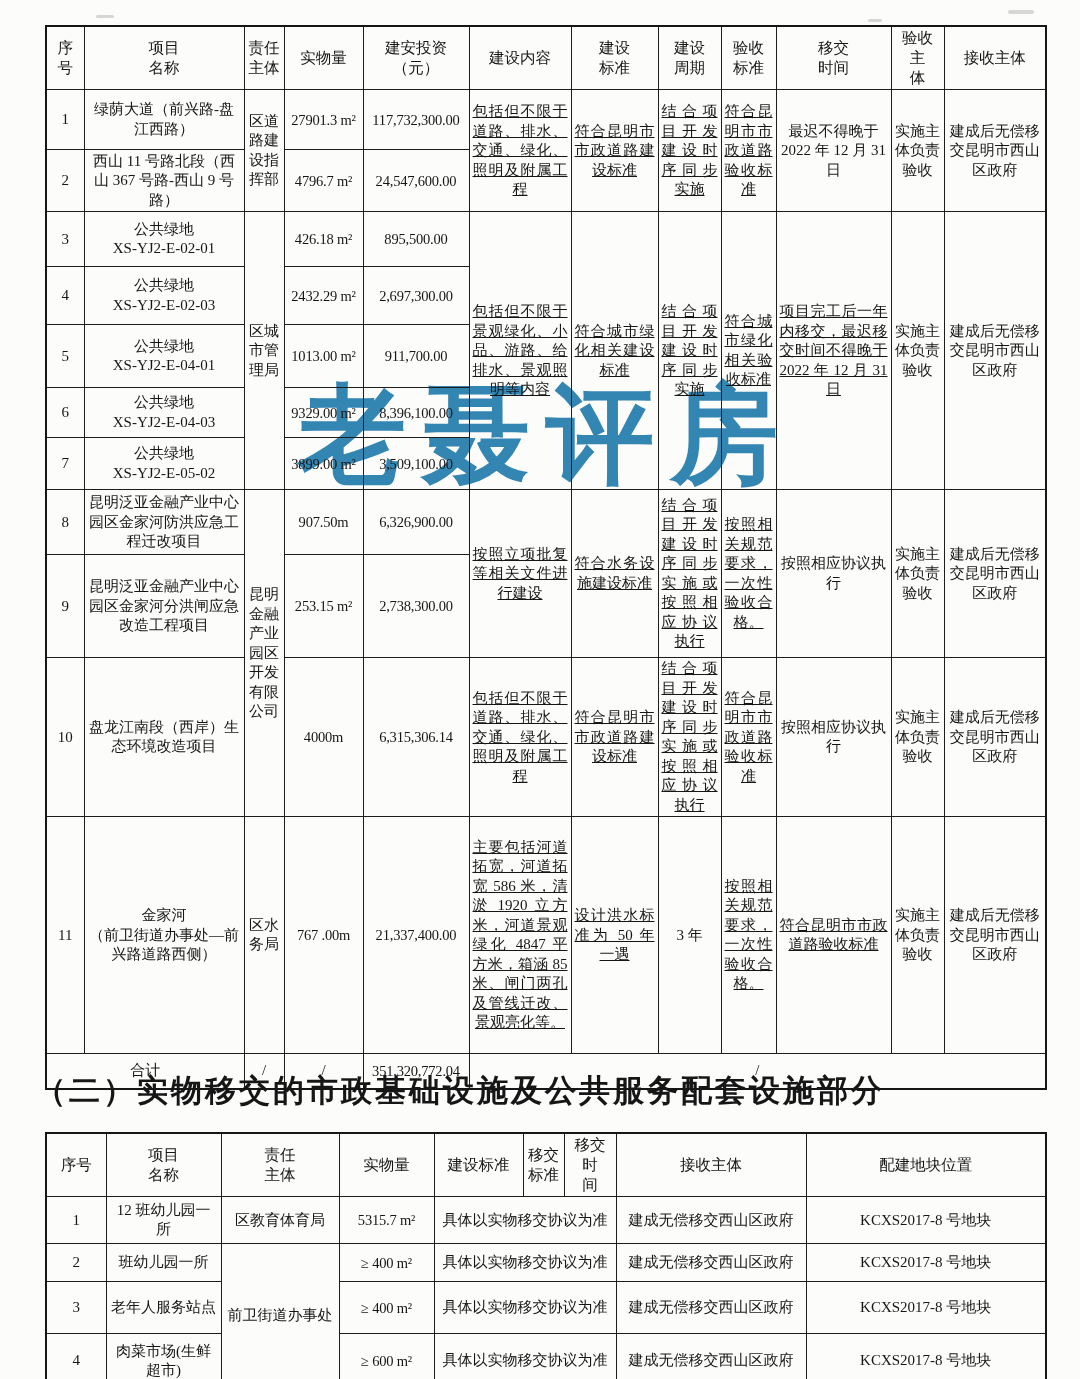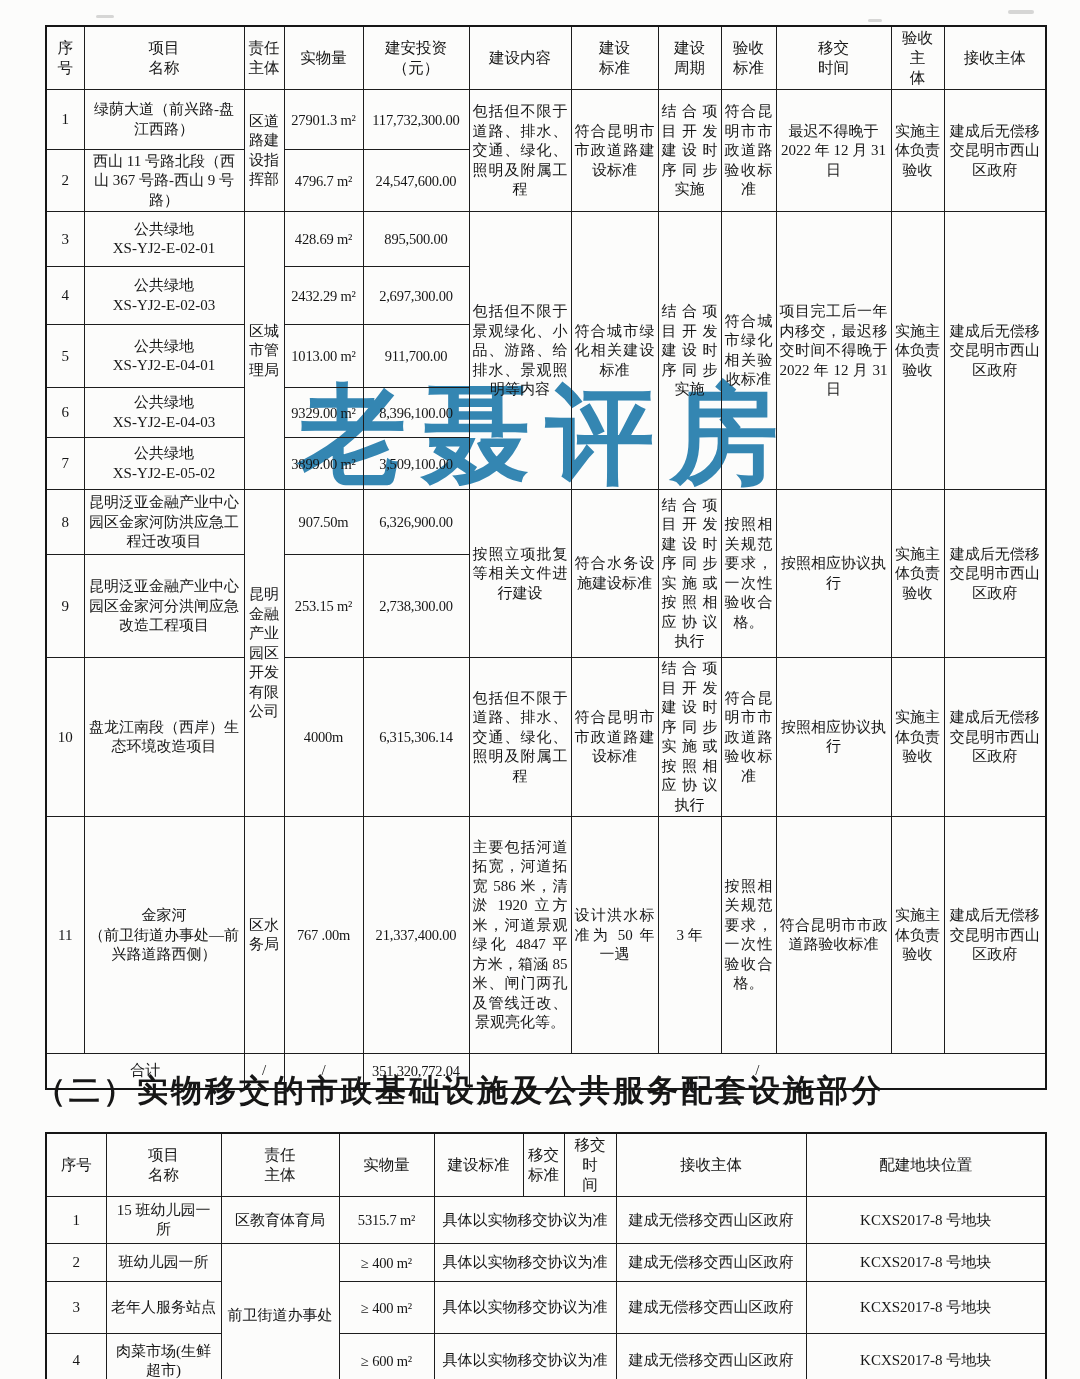--- a/index.html
+++ b/index.html
@@ -20,21 +20,21 @@
   #t1{left:45px;top:25px;width:1000px;border:2px solid #161616;}
   #t2{left:45px;top:1132px;width:1000px;border:2px solid #161616;}
   td{
     border:1px solid #1d1d1d;
     text-align:center;vertical-align:middle;
     padding:1px 3px;font-size:15px;line-height:1.3;
     white-space:pre-line;word-break:break-word;overflow:hidden;
   }
   td.head{font-size:15.5px;}
   td.num{font-size:14.5px;white-space:nowrap;letter-spacing:-0.2px;}
-  td.para{text-align:justify;text-align-last:center;}
+  td.para{text-align:justify;text-align-last:center;text-decoration:underline;}
   .sec-heading{
     position:absolute;left:0;top:1070px;width:920px;z-index:1;
     text-align:center;font-size:31px;font-weight:700;letter-spacing:3px;
   }
 </style>
 </head>
 <body>
 
 <div class="page">
 
@@ -100,21 +100,21 @@
       <td>2</td>
       <td>西山 11 号路北段（西山 367 号路-西山 9 号路）</td>
       <td class="num">4796.7 m²</td>
       <td class="num">24,547,600.00</td>
     </tr>
     <tr style="height:55px">
       <td>3</td>
       <td>公共绿地
 XS-YJ2-E-02-01</td>
       <td rowspan="5">区城市管理局</td>
-      <td class="num">428.69 m²</td>
+      <td class="num">426.18 m²</td>
       <td class="num">895,500.00</td>
       <td rowspan="5" class="para">包括但不限于景观绿化、小品、游路、给排水、景观照明等内容</td>
       <td rowspan="5" class="para">符合城市绿化相关建设标准</td>
       <td rowspan="5" class="para">结合项目开发建设时序同步实施</td>
       <td rowspan="5" class="para">符合城市绿化相关验收标准</td>
       <td rowspan="5" class="para">项目完工后一年内移交，最迟移交时间不得晚于 2022 年 12 月 31 日</td>
       <td rowspan="5">实施主体负责验收</td>
       <td rowspan="5">建成后无偿移交昆明市西山区政府</td>
     </tr>
     <tr style="height:58px">
@@ -228,21 +228,21 @@
       <td class="head">建设标准</td>
       <td class="head">移交
 标准</td>
       <td class="head">移交时
 间</td>
       <td class="head">接收主体</td>
       <td class="head">配建地块位置</td>
     </tr>
     <tr style="height:47px">
       <td>1</td>
-      <td>15 班幼儿园一所</td>
+      <td>12 班幼儿园一所</td>
       <td>区教育体育局</td>
       <td class="num">5315.7 m²</td>
       <td colspan="3">具体以实物移交协议为准</td>
       <td>建成无偿移交西山区政府</td>
       <td>KCXS2017-8 号地块</td>
     </tr>
     <tr style="height:38px">
       <td>2</td>
       <td>班幼儿园一所</td>
       <td rowspan="3">前卫街道办事处</td>

